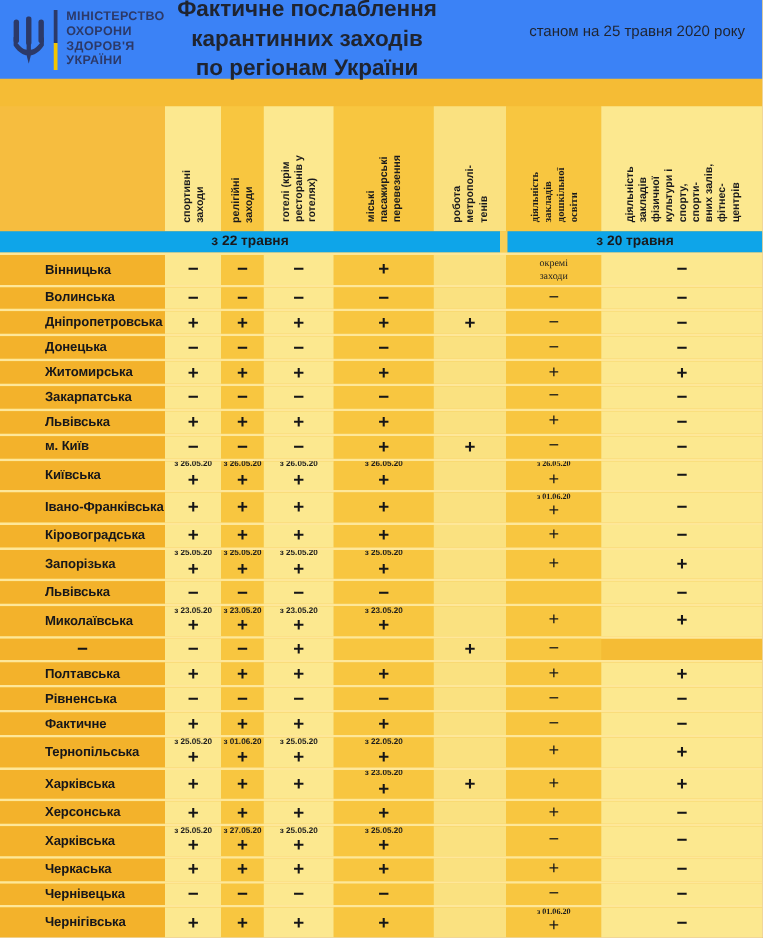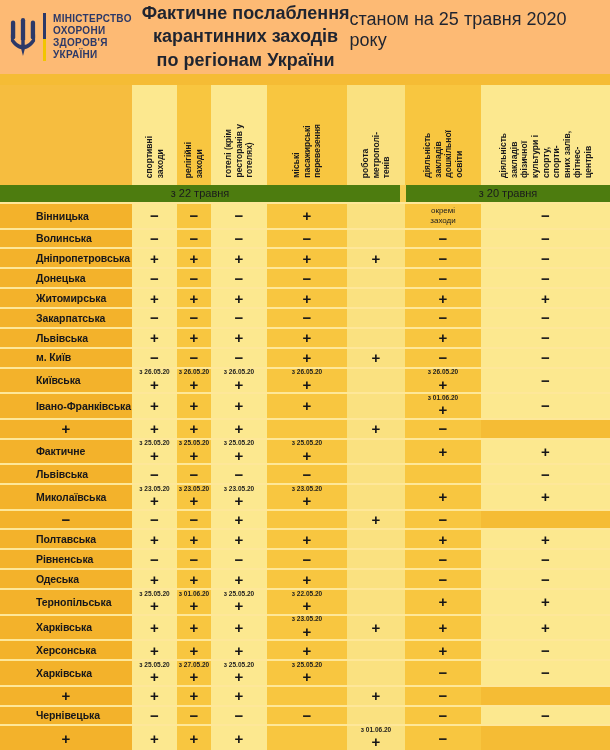--- a/index.html
+++ b/index.html
@@ -3,57 +3,57 @@
 <meta charset="utf-8">
 <style>
   html,body { margin:0; padding:0; background:#e8e8e8; }
   .page {
     position:relative; width:610px; height:750px; overflow:hidden;
     background:#F5BC35; font-family:"Liberation Sans", sans-serif;
     --cols: 132px 45px 34px 56px 80px 58px 76px 129px;
   }
   
   .topbar {
-    height:74px; background:#fdba74; display:flex; align-items:center;
+    height:63px; background:#3b82f6; display:flex; align-items:center;
     padding:0 14px 0 10px; box-sizing:border-box;
   }
   .logo { display:flex; align-items:center; gap:7px; flex:0 0 auto; }
   .logo svg { display:block; }
   .logo-bar { width:3px; height:48px; background:linear-gradient(#2C3968 0 55%, #F2C500 55% 100%); }
   .ministry {
     font-size:10px; font-weight:bold; color:#2C3968; line-height:1.18;
     letter-spacing:0.3px; white-space:pre-line;
   }
   .title {
     margin-left:10px; font-size:18px; font-weight:bold; color:#1F2430;
     line-height:1.3; white-space:pre-line; flex:0 0 auto;text-align:center;
   }
-  .datenote { margin-left:auto; font-size:18px; color:#1F2430; padding-bottom:14px; }
+  .datenote { margin-left:auto; font-size:12px; color:#1F2430; padding-bottom:14px; }
   
   .table { position:absolute; top:85px; left:0; right:0; bottom:0; display:flex; flex-direction:column; }
   .colheads { height:100px; display:grid; grid-template-columns:var(--cols); }
   .ch { display:flex; align-items:flex-end; justify-content:center; padding-bottom:7px; box-sizing:border-box; }
   .vh {
     writing-mode:vertical-rl; transform:rotate(180deg); white-space:pre-line;
     font-size:8.5px; font-weight:bold; color:#1A1A1C; line-height:1.25; text-align:left;
   }
   
   .colheads > :nth-child(1){ background:#F6BD3F; }
   .colheads > :nth-child(2), .row > :nth-child(2){ background:#FCE88F; }
   .colheads > :nth-child(3), .row > :nth-child(3){ background:#F8C640; }
   .colheads > :nth-child(4), .row > :nth-child(4){ background:#FCE88F; }
   .colheads > :nth-child(5), .row > :nth-child(5){ background:#F8C640; }
   .colheads > :nth-child(6), .row > :nth-child(6){ background:#FAE180; }
-  .colheads > :nth-child(7), .row > :nth-child(7){ background:#F8C640; }
+  .colheads > :nth-child(7), .row > :nth-child(7){ background:#F8C640;font-family:Liberation Serif, serif; }
   .colheads > :nth-child(8), .row > :nth-child(8){ background:#FCE88F; }
   .row  > :nth-child(1){ background:#F3B22B; }
   
   .bandrow { height:17px; display:flex; }
   .band {
-    background:#4d7c0f; color:#1A1A1C; font-size:11px; font-weight:normal;
+    background:#0ea5e9; color:#1A1A1C; font-size:11px; font-weight:bold;
     display:flex; align-items:center; justify-content:center; line-height:1;
   }
   .band1 { width:400px; }
   .bandgap { width:6px; background:#F8CE55; }
   .band2 { flex:1; }
   
   .rows { flex:1; display:flex; flex-direction:column; }
   .row {
     display:grid; grid-template-columns:var(--cols);
     flex:1 1 0; border-top:2px solid rgba(255,238,170,0.85); box-sizing:border-box;
@@ -369,275 +369,276 @@
           <div class="cell"></div>
           <div class="cell">
             <span class="note">з 01.06.20</span>
             <span class="sym">+</span>
           </div>
           <div class="cell">
             <span class="sym">−</span>
           </div>
         </div>
         <div class="row">
-          <div class="cell">
-            <span class="sym">+</span>
-          </div>
-          <div class="cell">
-            <span class="sym">+</span>
-          </div>
-          <div class="cell">
-            <span class="sym">+</span>
-          </div>
-          <div class="cell">
-            <span class="sym">+</span>
-          </div>
-          <div class="cell"></div>
-          <div class="cell">
-            <span class="sym">+</span>
-          </div>
-          <div class="cell">
-            <span class="sym">−</span>
-          </div>
-        </div>
-        <div class="row tall">
+          <div class="cell region">Кіровоградська</div>
+          <div class="cell">
+            <span class="sym">+</span>
+          </div>
+          <div class="cell">
+            <span class="sym">+</span>
+          </div>
+          <div class="cell">
+            <span class="sym">+</span>
+          </div>
+          <div class="cell">
+            <span class="sym">+</span>
+          </div>
+          <div class="cell"></div>
+          <div class="cell">
+            <span class="sym">+</span>
+          </div>
+          <div class="cell">
+            <span class="sym">−</span>
+          </div>
+        </div>
+        <div class="row tall">
+          <div class="cell region">Запорізька</div>
+          <div class="cell">
+            <span class="note">з 25.05.20</span>
+            <span class="sym">+</span>
+          </div>
+          <div class="cell">
+            <span class="note">з 25.05.20</span>
+            <span class="sym">+</span>
+          </div>
+          <div class="cell">
+            <span class="note">з 25.05.20</span>
+            <span class="sym">+</span>
+          </div>
+          <div class="cell">
+            <span class="note">з 25.05.20</span>
+            <span class="sym">+</span>
+          </div>
+          <div class="cell"></div>
+          <div class="cell">
+            <span class="sym">+</span>
+          </div>
+          <div class="cell">
+            <span class="sym">+</span>
+          </div>
+        </div>
+        <div class="row">
+          <div class="cell region">Львівська</div>
+          <div class="cell">
+            <span class="sym">−</span>
+          </div>
+          <div class="cell">
+            <span class="sym">−</span>
+          </div>
+          <div class="cell">
+            <span class="sym">−</span>
+          </div>
+          <div class="cell">
+            <span class="sym">−</span>
+          </div>
+          <div class="cell"></div>
+          <div class="cell"></div>
+          <div class="cell">
+            <span class="sym">−</span>
+          </div>
+        </div>
+        <div class="row tall">
+          <div class="cell region">Миколаївська</div>
+          <div class="cell">
+            <span class="note">з 23.05.20</span>
+            <span class="sym">+</span>
+          </div>
+          <div class="cell">
+            <span class="note">з 23.05.20</span>
+            <span class="sym">+</span>
+          </div>
+          <div class="cell">
+            <span class="note">з 23.05.20</span>
+            <span class="sym">+</span>
+          </div>
+          <div class="cell">
+            <span class="note">з 23.05.20</span>
+            <span class="sym">+</span>
+          </div>
+          <div class="cell"></div>
+          <div class="cell">
+            <span class="sym">+</span>
+          </div>
+          <div class="cell">
+            <span class="sym">+</span>
+          </div>
+        </div>
+        <div class="row">
+          <div class="cell">
+            <span class="sym">−</span>
+          </div>
+          <div class="cell">
+            <span class="sym">−</span>
+          </div>
+          <div class="cell">
+            <span class="sym">−</span>
+          </div>
+          <div class="cell">
+            <span class="sym">+</span>
+          </div>
+          <div class="cell"></div>
+          <div class="cell">
+            <span class="sym">+</span>
+          </div>
+          <div class="cell">
+            <span class="sym">−</span>
+          </div>
+        </div>
+        <div class="row">
+          <div class="cell region">Полтавська</div>
+          <div class="cell">
+            <span class="sym">+</span>
+          </div>
+          <div class="cell">
+            <span class="sym">+</span>
+          </div>
+          <div class="cell">
+            <span class="sym">+</span>
+          </div>
+          <div class="cell">
+            <span class="sym">+</span>
+          </div>
+          <div class="cell"></div>
+          <div class="cell">
+            <span class="sym">+</span>
+          </div>
+          <div class="cell">
+            <span class="sym">+</span>
+          </div>
+        </div>
+        <div class="row">
+          <div class="cell region">Рівненська</div>
+          <div class="cell">
+            <span class="sym">−</span>
+          </div>
+          <div class="cell">
+            <span class="sym">−</span>
+          </div>
+          <div class="cell">
+            <span class="sym">−</span>
+          </div>
+          <div class="cell">
+            <span class="sym">−</span>
+          </div>
+          <div class="cell"></div>
+          <div class="cell">
+            <span class="sym">−</span>
+          </div>
+          <div class="cell">
+            <span class="sym">−</span>
+          </div>
+        </div>
+        <div class="row">
           <div class="cell region">Фактичне</div>
           <div class="cell">
-            <span class="note">з 25.05.20</span>
-            <span class="sym">+</span>
-          </div>
-          <div class="cell">
-            <span class="note">з 25.05.20</span>
-            <span class="sym">+</span>
-          </div>
-          <div class="cell">
-            <span class="note">з 25.05.20</span>
-            <span class="sym">+</span>
-          </div>
-          <div class="cell">
-            <span class="note">з 25.05.20</span>
-            <span class="sym">+</span>
-          </div>
-          <div class="cell"></div>
-          <div class="cell">
-            <span class="sym">+</span>
-          </div>
-          <div class="cell">
-            <span class="sym">+</span>
-          </div>
-        </div>
-        <div class="row">
-          <div class="cell region">Львівська</div>
-          <div class="cell">
-            <span class="sym">−</span>
-          </div>
-          <div class="cell">
-            <span class="sym">−</span>
-          </div>
-          <div class="cell">
-            <span class="sym">−</span>
-          </div>
-          <div class="cell">
-            <span class="sym">−</span>
-          </div>
-          <div class="cell"></div>
-          <div class="cell"></div>
-          <div class="cell">
-            <span class="sym">−</span>
-          </div>
-        </div>
-        <div class="row tall">
-          <div class="cell region">Миколаївська</div>
+            <span class="sym">+</span>
+          </div>
+          <div class="cell">
+            <span class="sym">+</span>
+          </div>
+          <div class="cell">
+            <span class="sym">+</span>
+          </div>
+          <div class="cell">
+            <span class="sym">+</span>
+          </div>
+          <div class="cell"></div>
+          <div class="cell">
+            <span class="sym">−</span>
+          </div>
+          <div class="cell">
+            <span class="sym">−</span>
+          </div>
+        </div>
+        <div class="row tall">
+          <div class="cell region">Тернопільська</div>
+          <div class="cell">
+            <span class="note">з 25.05.20</span>
+            <span class="sym">+</span>
+          </div>
+          <div class="cell">
+            <span class="note">з 01.06.20</span>
+            <span class="sym">+</span>
+          </div>
+          <div class="cell">
+            <span class="note">з 25.05.20</span>
+            <span class="sym">+</span>
+          </div>
+          <div class="cell">
+            <span class="note">з 22.05.20</span>
+            <span class="sym">+</span>
+          </div>
+          <div class="cell"></div>
+          <div class="cell">
+            <span class="sym">+</span>
+          </div>
+          <div class="cell">
+            <span class="sym">+</span>
+          </div>
+        </div>
+        <div class="row tall">
+          <div class="cell region">Харківська</div>
+          <div class="cell">
+            <span class="sym">+</span>
+          </div>
+          <div class="cell">
+            <span class="sym">+</span>
+          </div>
+          <div class="cell">
+            <span class="sym">+</span>
+          </div>
           <div class="cell">
             <span class="note">з 23.05.20</span>
             <span class="sym">+</span>
           </div>
           <div class="cell">
-            <span class="note">з 23.05.20</span>
-            <span class="sym">+</span>
-          </div>
-          <div class="cell">
-            <span class="note">з 23.05.20</span>
-            <span class="sym">+</span>
-          </div>
-          <div class="cell">
-            <span class="note">з 23.05.20</span>
-            <span class="sym">+</span>
-          </div>
-          <div class="cell"></div>
-          <div class="cell">
-            <span class="sym">+</span>
-          </div>
-          <div class="cell">
-            <span class="sym">+</span>
-          </div>
-        </div>
-        <div class="row">
-          <div class="cell">
-            <span class="sym">−</span>
-          </div>
-          <div class="cell">
-            <span class="sym">−</span>
-          </div>
-          <div class="cell">
-            <span class="sym">−</span>
-          </div>
-          <div class="cell">
-            <span class="sym">+</span>
-          </div>
-          <div class="cell"></div>
-          <div class="cell">
-            <span class="sym">+</span>
-          </div>
-          <div class="cell">
-            <span class="sym">−</span>
-          </div>
-        </div>
-        <div class="row">
-          <div class="cell region">Полтавська</div>
-          <div class="cell">
-            <span class="sym">+</span>
-          </div>
-          <div class="cell">
-            <span class="sym">+</span>
-          </div>
-          <div class="cell">
-            <span class="sym">+</span>
-          </div>
-          <div class="cell">
-            <span class="sym">+</span>
-          </div>
-          <div class="cell"></div>
-          <div class="cell">
-            <span class="sym">+</span>
-          </div>
-          <div class="cell">
-            <span class="sym">+</span>
-          </div>
-        </div>
-        <div class="row">
-          <div class="cell region">Рівненська</div>
-          <div class="cell">
-            <span class="sym">−</span>
-          </div>
-          <div class="cell">
-            <span class="sym">−</span>
-          </div>
-          <div class="cell">
-            <span class="sym">−</span>
-          </div>
-          <div class="cell">
-            <span class="sym">−</span>
-          </div>
-          <div class="cell"></div>
-          <div class="cell">
-            <span class="sym">−</span>
-          </div>
-          <div class="cell">
-            <span class="sym">−</span>
-          </div>
-        </div>
-        <div class="row">
-          <div class="cell region">Одеська</div>
-          <div class="cell">
-            <span class="sym">+</span>
-          </div>
-          <div class="cell">
-            <span class="sym">+</span>
-          </div>
-          <div class="cell">
-            <span class="sym">+</span>
-          </div>
-          <div class="cell">
-            <span class="sym">+</span>
-          </div>
-          <div class="cell"></div>
-          <div class="cell">
-            <span class="sym">−</span>
-          </div>
-          <div class="cell">
-            <span class="sym">−</span>
-          </div>
-        </div>
-        <div class="row tall">
-          <div class="cell region">Тернопільська</div>
-          <div class="cell">
-            <span class="note">з 25.05.20</span>
-            <span class="sym">+</span>
-          </div>
-          <div class="cell">
-            <span class="note">з 01.06.20</span>
-            <span class="sym">+</span>
-          </div>
-          <div class="cell">
-            <span class="note">з 25.05.20</span>
-            <span class="sym">+</span>
-          </div>
-          <div class="cell">
-            <span class="note">з 22.05.20</span>
-            <span class="sym">+</span>
-          </div>
-          <div class="cell"></div>
-          <div class="cell">
-            <span class="sym">+</span>
-          </div>
-          <div class="cell">
-            <span class="sym">+</span>
+            <span class="sym">+</span>
+          </div>
+          <div class="cell">
+            <span class="sym">+</span>
+          </div>
+          <div class="cell">
+            <span class="sym">+</span>
+          </div>
+        </div>
+        <div class="row">
+          <div class="cell region">Херсонська</div>
+          <div class="cell">
+            <span class="sym">+</span>
+          </div>
+          <div class="cell">
+            <span class="sym">+</span>
+          </div>
+          <div class="cell">
+            <span class="sym">+</span>
+          </div>
+          <div class="cell">
+            <span class="sym">+</span>
+          </div>
+          <div class="cell"></div>
+          <div class="cell">
+            <span class="sym">+</span>
+          </div>
+          <div class="cell">
+            <span class="sym">−</span>
           </div>
         </div>
         <div class="row tall">
           <div class="cell region">Харківська</div>
           <div class="cell">
-            <span class="sym">+</span>
-          </div>
-          <div class="cell">
-            <span class="sym">+</span>
-          </div>
-          <div class="cell">
-            <span class="sym">+</span>
-          </div>
-          <div class="cell">
-            <span class="note">з 23.05.20</span>
-            <span class="sym">+</span>
-          </div>
-          <div class="cell">
-            <span class="sym">+</span>
-          </div>
-          <div class="cell">
-            <span class="sym">+</span>
-          </div>
-          <div class="cell">
-            <span class="sym">+</span>
-          </div>
-        </div>
-        <div class="row">
-          <div class="cell region">Херсонська</div>
-          <div class="cell">
-            <span class="sym">+</span>
-          </div>
-          <div class="cell">
-            <span class="sym">+</span>
-          </div>
-          <div class="cell">
-            <span class="sym">+</span>
-          </div>
-          <div class="cell">
-            <span class="sym">+</span>
-          </div>
-          <div class="cell"></div>
-          <div class="cell">
-            <span class="sym">+</span>
-          </div>
-          <div class="cell">
-            <span class="sym">−</span>
-          </div>
-        </div>
-        <div class="row tall">
-          <div class="cell region">Харківська</div>
-          <div class="cell">
             <span class="note">з 25.05.20</span>
             <span class="sym">+</span>
           </div>
           <div class="cell">
             <span class="note">з 27.05.20</span>
             <span class="sym">+</span>
           </div>
           <div class="cell">
             <span class="note">з 25.05.20</span>
             <span class="sym">+</span>
@@ -648,20 +649,21 @@
           </div>
           <div class="cell"></div>
           <div class="cell">
             <span class="sym">−</span>
           </div>
           <div class="cell">
             <span class="sym">−</span>
           </div>
         </div>
         <div class="row">
+          <div class="cell region">Черкаська</div>
           <div class="cell">
             <span class="sym">+</span>
           </div>
           <div class="cell">
             <span class="sym">+</span>
           </div>
           <div class="cell">
             <span class="sym">+</span>
           </div>
           <div class="cell">
@@ -691,20 +693,21 @@
           </div>
           <div class="cell"></div>
           <div class="cell">
             <span class="sym">−</span>
           </div>
           <div class="cell">
             <span class="sym">−</span>
           </div>
         </div>
         <div class="row tall">
+          <div class="cell region">Чернігівська</div>
           <div class="cell">
             <span class="sym">+</span>
           </div>
           <div class="cell">
             <span class="sym">+</span>
           </div>
           <div class="cell">
             <span class="sym">+</span>
           </div>
           <div class="cell">

